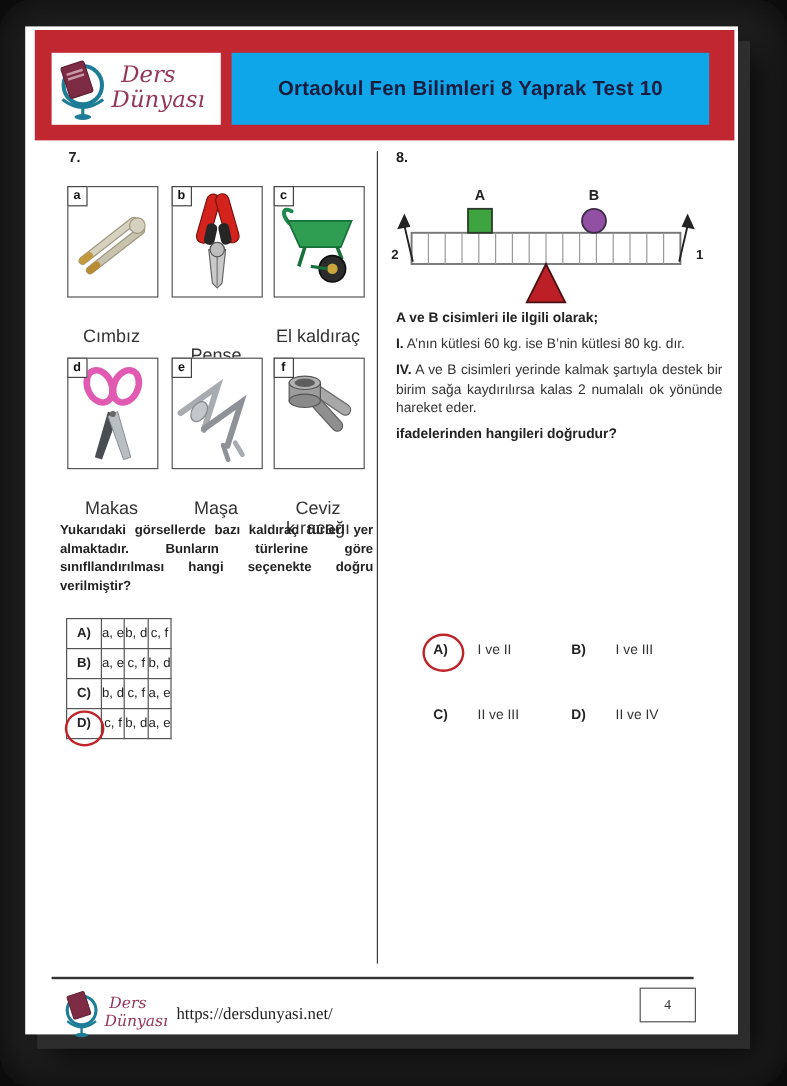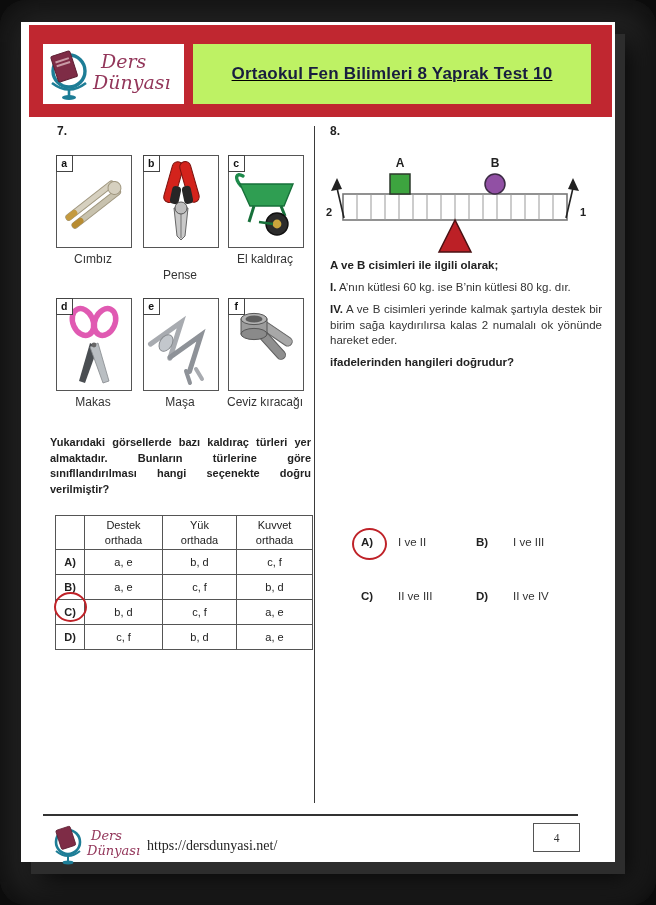--- a/index.html
+++ b/index.html
@@ -21,43 +21,43 @@
   }
   
   .header-bar{
     position:absolute;left:8px;top:3px;width:583px;height:92px;
     background:#c02730;
   }
   .logo-box{
     position:absolute;left:14px;top:19px;width:141px;height:60px;background:#fff;
   }
   .title-box{
-    position:absolute;left:164px;top:19px;width:398px;height:60px;background:#bef264;
-    display:flex;flex-direction:column;justify-content:center;align-items:center;text-decoration:underline;
+    position:absolute;left:164px;top:19px;width:398px;height:60px;background:#0ea5e9;
+    display:flex;flex-direction:column;justify-content:center;align-items:center;
   }
   .doc-title{font-size:17px;font-weight:bold;color:#181d3f;letter-spacing:.2px;}
   .doc-subtitle{font-size:12.5px;font-weight:bold;color:#181d3f;margin-top:6px;}
   .logo-text1{font-family:"DejaVu Serif",serif;font-style:italic;}
   
   .col-divider{
     position:absolute;left:293px;top:104px;width:1.4px;height:677px;background:#3a3a3a;
   }
   .q-number{position:absolute;font-size:12px;font-weight:bold;color:#222;}
   
   .tool-box{
     position:absolute;width:74px;height:91px;border:1.3px solid #555;background:#fff;
   }
   .letter-chip{
     position:absolute;left:-1.3px;top:-1.3px;width:15px;height:15px;
     border:1.3px solid #444;background:#fff;
     font-size:10.5px;font-weight:bold;color:#111;
     display:flex;align-items:center;justify-content:center;z-index:2;
   }
   .tool-label{
-    position:absolute;width:78px;text-align:center;font-size:12px;color:#333;
+    position:absolute;width:78px;text-align:center;font-size:15px;color:#333;margin-top:20px;
   }
   
   .q7-question{
     position:absolute;left:29px;top:413px;width:261px;
     font-size:11px;font-weight:bold;color:#222;text-align:justify;line-height:1.42;
   }
   table.cls{
     position:absolute;left:34px;top:493px;border-collapse:collapse;
     font-size:11px;color:#222;
   }
@@ -201,29 +201,20 @@
     </svg>
   </div>
   <div class="tool-label" style="left:33px;top:373px;">Makas</div>
   <div class="tool-label" style="left:120px;top:373px;">Maşa</div>
   <div class="tool-label" style="left:205px;top:373px;">Ceviz kıracağı</div>
 
   <div class="q7-question">Yukarıdaki görsellerde bazı kaldıraç türleri yer almaktadır. Bunların türlerine göre sınıfllandırılması hangi seçenekte doğru verilmiştir?</div>
 
   <table class="cls">
     <tbody>
-        <tr>
-      <th class="c-opt"></th>
-      <th class="c-d">Destek
-orthada</th>
-      <th class="c-y">Yük
-orthada</th>
-      <th class="c-k">Kuvvet
-orthada</th>
-    </tr>
     <tr>
       <td class="c-opt">A)</td>
       <td>a, e</td>
       <td>b, d</td>
       <td>c, f</td>
     </tr>
     <tr>
       <td class="c-opt">B)</td>
       <td>a, e</td>
       <td>c, f</td>

